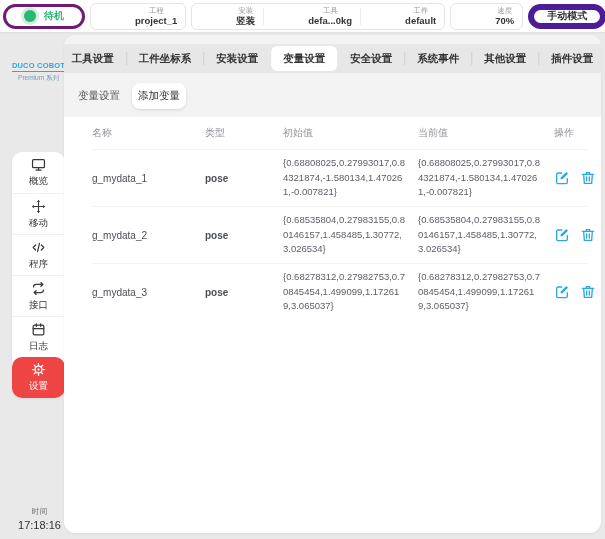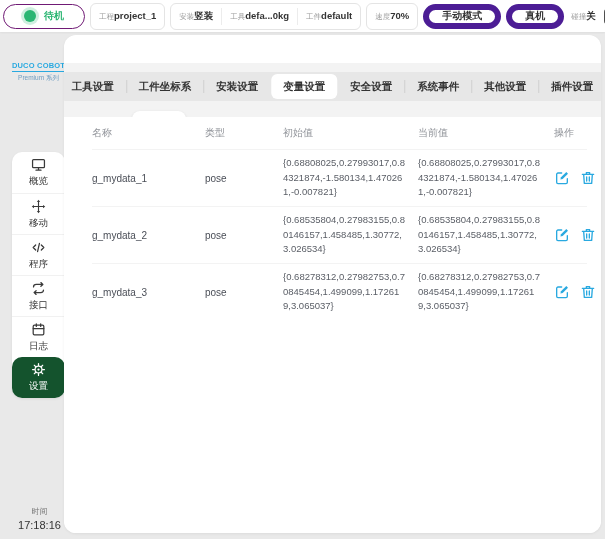--- a/index.html
+++ b/index.html
@@ -11,29 +11,29 @@
     -webkit-font-smoothing:antialiased;
   }
   
   .topbar{
     position:absolute; left:0; top:0; width:605px; height:32px;
     background:#fff; display:flex; align-items:center; gap:5px; padding:0 3px;
     box-shadow:0 1px 2px rgba(0,0,0,.05); z-index:5;
   }
   .statuspill{
     width:82px; height:25px; flex:0 0 auto; background:#fff;
-    border:1px solid #701a75; border-radius:14px;
+    border:3px solid #701a75; border-radius:14px;
     display:flex; align-items:center; justify-content:center; gap:8px; cursor:pointer;
   }
   .statusdot{ width:12px; height:12px; border-radius:50%; background:#2bb673;
     box-shadow:0 0 0 3px rgba(43,182,115,.22); }
   .statustxt{ color:#2bb673; font-size:10px; font-weight:bold; }
   .infobox{ background:#fff; border:1px solid #e4e4e4; border-radius:6px; height:27px;
     display:flex; align-items:stretch; flex:0 0 auto; }
-  .kv{ display:flex; flex-direction:row; align-items:center; justify-content:center; padding:0 8px; }
+  .kv{ display:flex; flex-direction:column; align-items:center; justify-content:center; padding:0 8px;margin-left:36px; }
   .kv .k{ font-size:7.5px; color:#9a9a9a; line-height:1.2; white-space:nowrap; }
   .kv .v{ font-size:9.5px; color:#333; font-weight:700; line-height:1.25; white-space:nowrap; }
   .vrow{ display:flex; gap:0; }
   .gdiv{ width:1px; background:#ececec; margin:4px 0; }
   .pillbtn{ height:25px; padding:0 13px; background:#fff; border:6px solid #4c1d95;
     border-radius:14px; font-size:10px; font-weight:700; color:#333;
     display:flex; align-items:center; flex:0 0 auto; cursor:pointer; }
   .plain-kv{ padding:0 2px; }
   .expandbtn{ width:17px; height:17px; flex:0 0 auto; cursor:pointer; }
   .expandbtn svg{ width:17px; height:17px; display:block; }
@@ -46,48 +46,48 @@
   .logo-title{ display:inline-block; color:#29a9e0; font-size:7.5px; font-weight:800;
     letter-spacing:.2px; border-bottom:1px solid #29a9e0; padding-bottom:1px; white-space:nowrap; }
   .logo-sub{ color:#6f9cc0; font-size:6.5px; margin-top:2px; }
   .menu{ position:absolute; left:5px; top:120px; width:53px; background:#fff;
     border-radius:10px; box-shadow:0 1px 3px rgba(0,0,0,.07); }
   .mi{ height:41px; display:flex; flex-direction:column; align-items:center;
     justify-content:center; gap:3px; border-top:1px solid #f1f1f1; cursor:pointer; }
   .mi:first-child{ border-top:none; }
   .mi svg{ width:15px; height:15px; display:block; }
   .mi .lbl{ font-size:9.5px; color:#333; }
-  .mi.sel{ background:#14532d; border-radius:10px; border-top:none; }
+  .mi.sel{ background:#ef4444; border-radius:10px; border-top:none; }
   .mi.sel .lbl{ color:#fff; }
   .timeblock{ position:absolute; left:0; bottom:8px; width:65px; text-align:center; }
   .timeblock .k{ font-size:8px; color:#777; }
   .timeblock .v{ font-size:11px; color:#333; margin-top:2px; }
   
   .card{ position:absolute; left:64px; top:35px; width:537px; height:498px;
     background:#fff; border-radius:12px; overflow:hidden; box-shadow:0 1px 3px rgba(0,0,0,.06); }
-  .card-top{ position:relative; height:82px; background:#f3f3f3;margin-top:28px; }
+  .card-top{ position:relative; height:82px; background:#f3f3f3; }
   .tabbar{ position:absolute; left:50%; transform:translateX(-50%); top:9px; height:29px;
     background:#e7e7e7; border-radius:8px; display:flex; align-items:center; padding:0 2px; }
   .tab{ padding:0 12px; font-size:10.5px; font-weight:700; color:#333; height:29px;
     line-height:29px; white-space:nowrap; cursor:pointer; }
   .tab.sel{ background:#fff; border-radius:6px; height:25px; line-height:25px; }
   .tdiv{ width:1px; height:13px; background:#cfcfcf; flex:0 0 auto; }
   .tdiv.hide{ visibility:hidden; }
   .subtabs{ position:absolute; left:14px; top:48px; display:flex; align-items:center; gap:12px; }
   .subtab-label{ font-size:10.5px; color:#555; cursor:pointer; }
   .addbtn{ background:#fff; border-radius:8px; padding:6px 6px; font-size:10.5px;
     color:#333; box-shadow:0 1px 3px rgba(0,0,0,.12); cursor:pointer; }
   
   .table{ position:absolute; left:0; right:0; top:82px; bottom:0; background:#fff;
     padding:0 14px 0 28px; }
   .thead, .trow{ display:grid; grid-template-columns:113px 78px 135px 136px 1fr; align-items:center; }
   .thead{ height:32px; color:#909399; font-size:10px; }
   .trow{ height:57px; border-top:1px solid #f3f3f3; }
   .cell-name{ font-size:10px; color:#4a4e57; }
-  .cell-type{ font-size:10px; color:#4a4e57; }
+  .cell-type{ font-size:10px; color:#4a4e57;font-weight:bold; }
   .cell-val{ font-size:9.5px; color:#5a5e66; line-height:1.55; word-break:break-all;
     padding-right:12px; }
   .cell-ops{ display:flex; gap:10px; color:#29a9e0; }
   .opbtn{ width:16px; height:16px; cursor:pointer; }
   .opbtn svg{ width:16px; height:16px; display:block; }
 </style>
 </head>
 <body>
 
 <div id="app">

